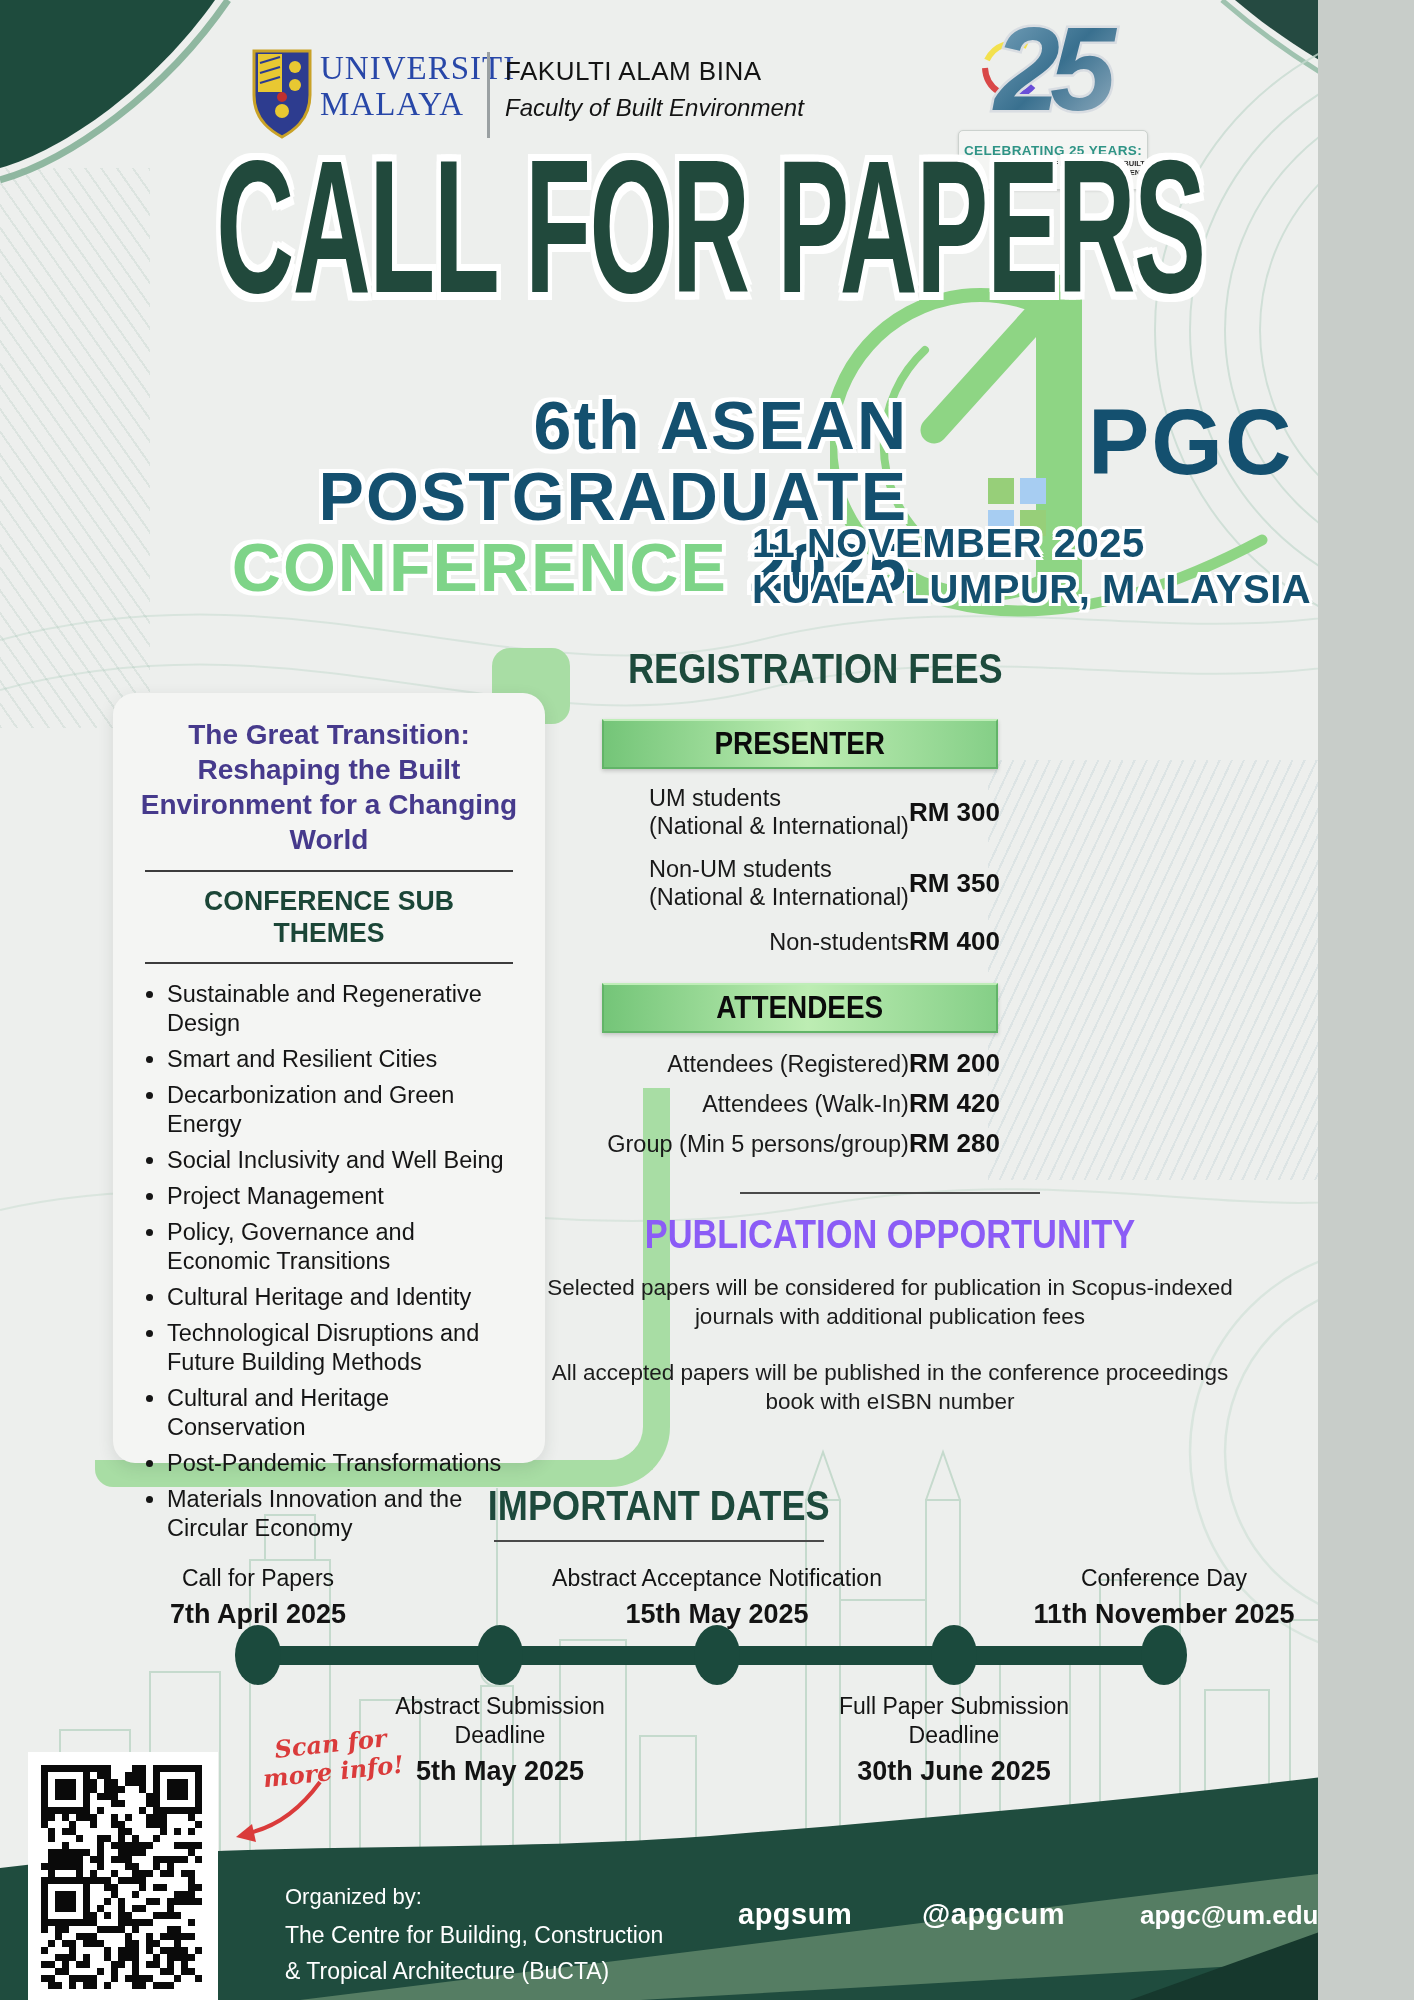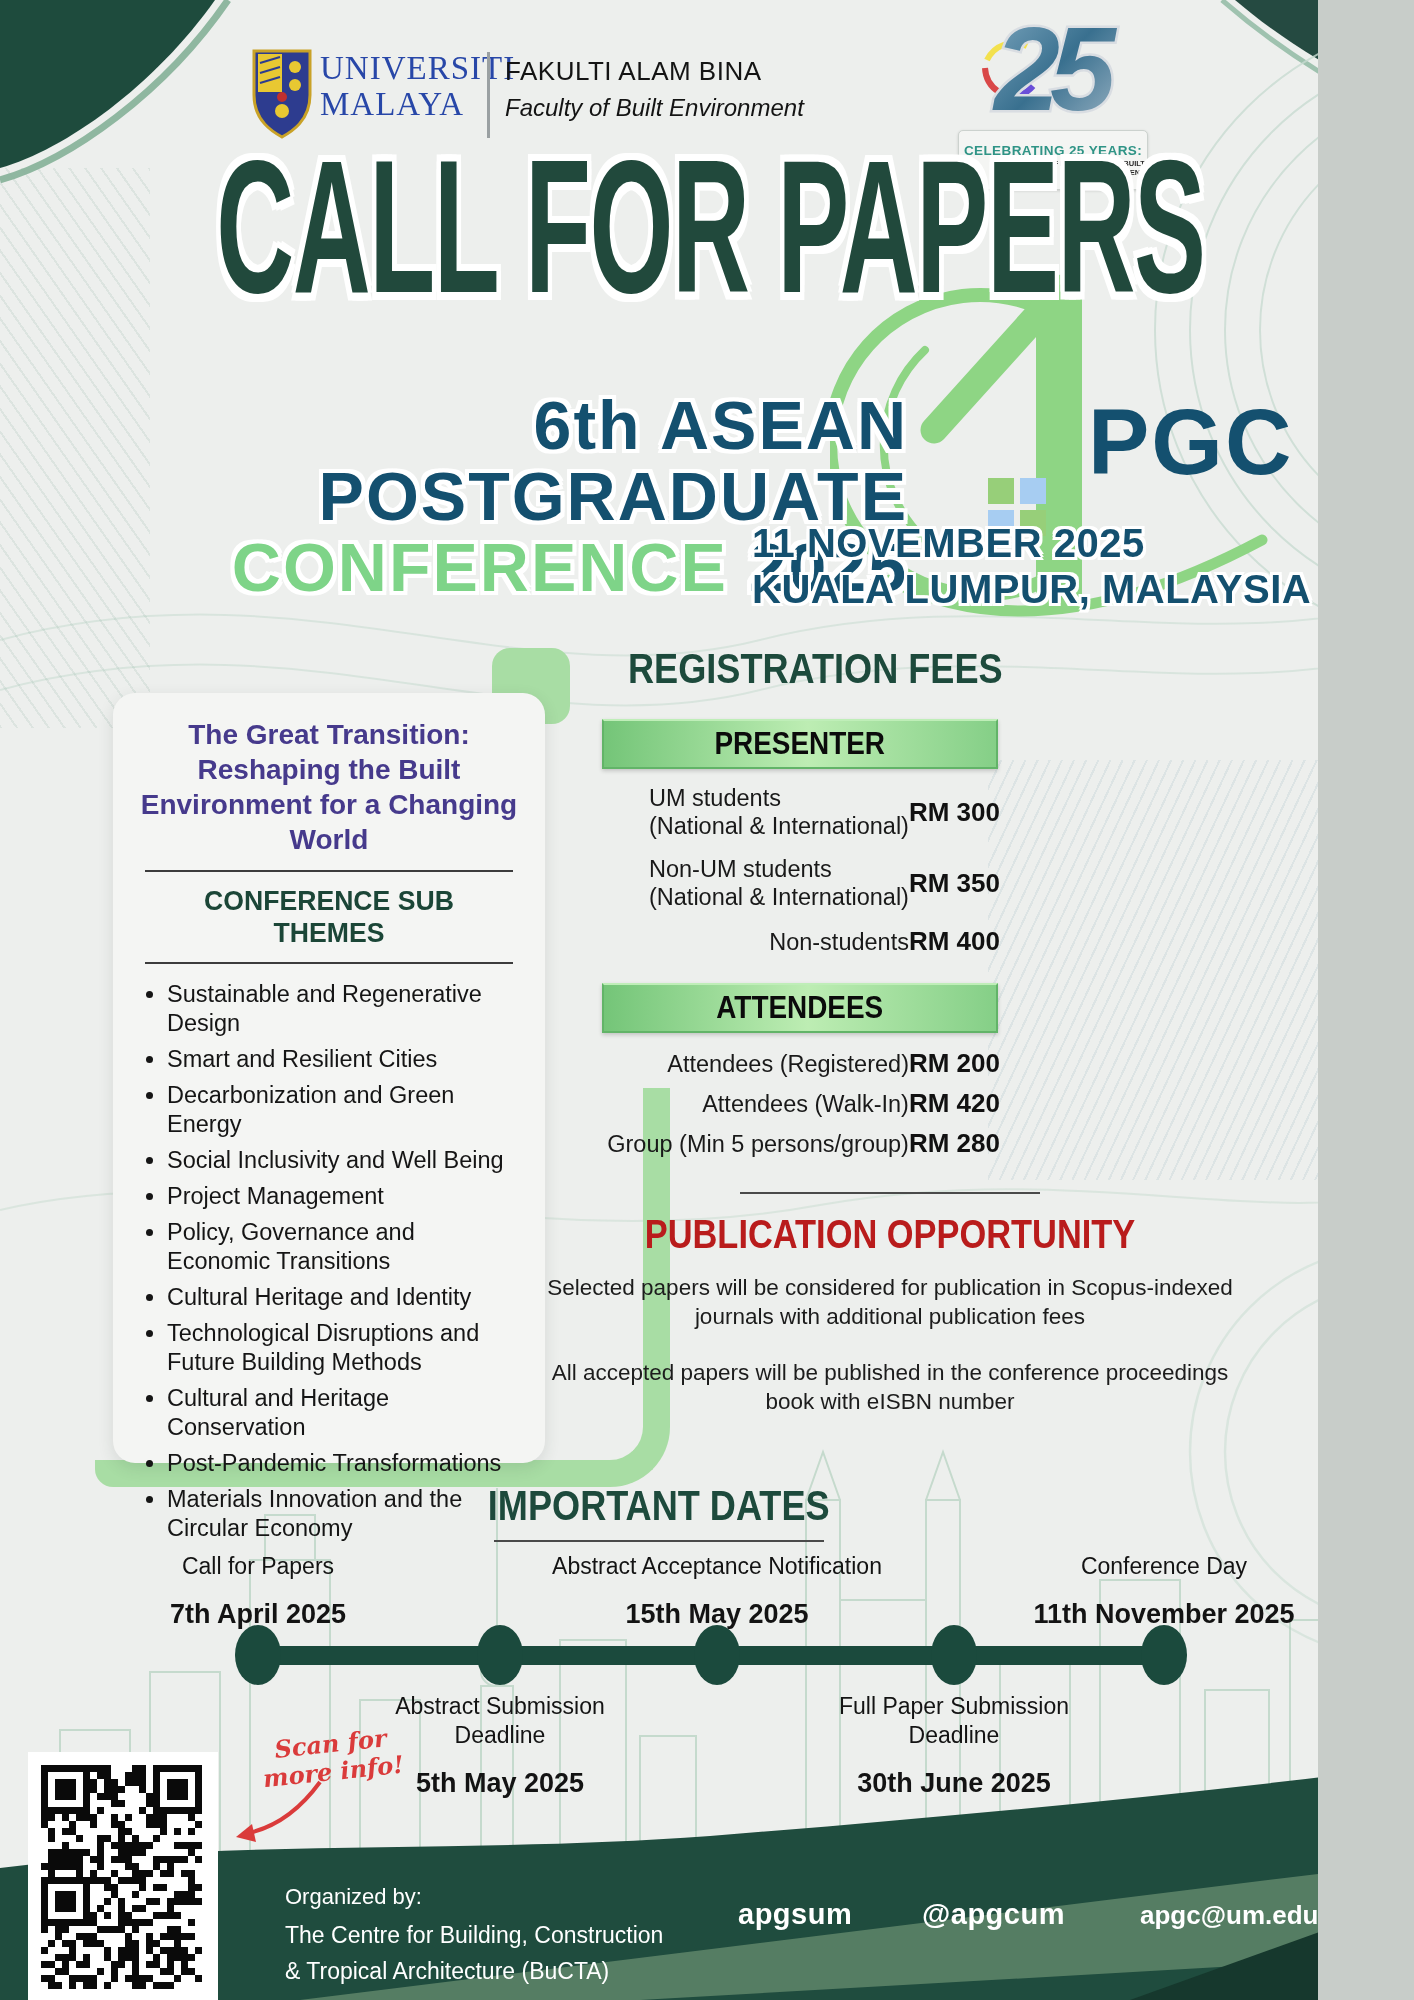--- a/index.html
+++ b/index.html
@@ -73,34 +73,34 @@
   .fee-banner .hx{transform:scaleX(.9);}
   .fee-row{display:flex;justify-content:flex-end;align-items:center;margin-top:15px;}
   .fee-label{font-size:23.5px;line-height:28px;color:#191919;}
   .fee-price{font-size:26px;font-weight:800;color:#111;white-space:nowrap;}
   .att-row{margin-top:9px;}
   .banner-gap{margin-top:26px;}
 
   
   .pub{left:545px;top:1192px;width:690px;z-index:2;text-align:center;}
   .pub-div{width:300px;border:none;border-top:2px solid #4a4a4a;margin:0 auto 18px;}
-  .pub-h{font-size:40px;font-weight:800;color:#b91c1c;margin-bottom:16px;}
+  .pub-h{font-size:40px;font-weight:800;color:#8b5cf6;margin-bottom:16px;}
   .pub p{font-size:22.5px;line-height:29px;color:#1c1c1c;margin:0 0 27px;}
 
   
   .impdates-h{left:0;right:0;top:1482px;z-index:2;text-align:center;}
   .impdates-h .t{font-size:42px;font-weight:800;color:#1d4a3c;}
   .impdates-underline{width:330px;border:none;border-top:2px solid #4a4a4a;margin:10px auto 0;}
   .tl-bar{left:248px;top:1646px;width:926px;height:19px;background:#1b4a3d;border-radius:10px;z-index:2;}
   .tl-dot{width:46px;height:60px;background:#1b4a3d;border-radius:50%;top:1625px;z-index:3;}
   .ms{z-index:2;text-align:center;color:#131313;}
   .ms-above{top:1566px;width:360px;height:64px;display:flex;flex-direction:column;justify-content:flex-end;}
   .ms-below{top:1692px;width:260px;}
   .ms-label{font-size:23px;line-height:29px;}
-  .ms-date{font-size:27px;font-weight:800;margin-top:18px;}
+  .ms-date{font-size:27px;font-weight:800;margin-top:6px;}
 
   .scan-note{left:252px;top:1730px;width:160px;z-index:3;color:#da3b3b;text-align:center;
              font-size:24px;font-weight:700;font-style:italic;line-height:28px;transform:rotate(-6deg);
              font-family:"DejaVu Serif",serif;}
   .scan-arrow{left:222px;top:1776px;z-index:3;}
 
   .qr-tile{left:28px;top:1752px;width:190px;height:248px;background:#fff;z-index:4;
            padding:13px;box-sizing:border-box;overflow:hidden;}
   .qr-grid{width:161px;height:224px;display:flex;flex-wrap:wrap;overflow:hidden;}
   .qr-grid i{width:7px;height:7px;display:block;}

